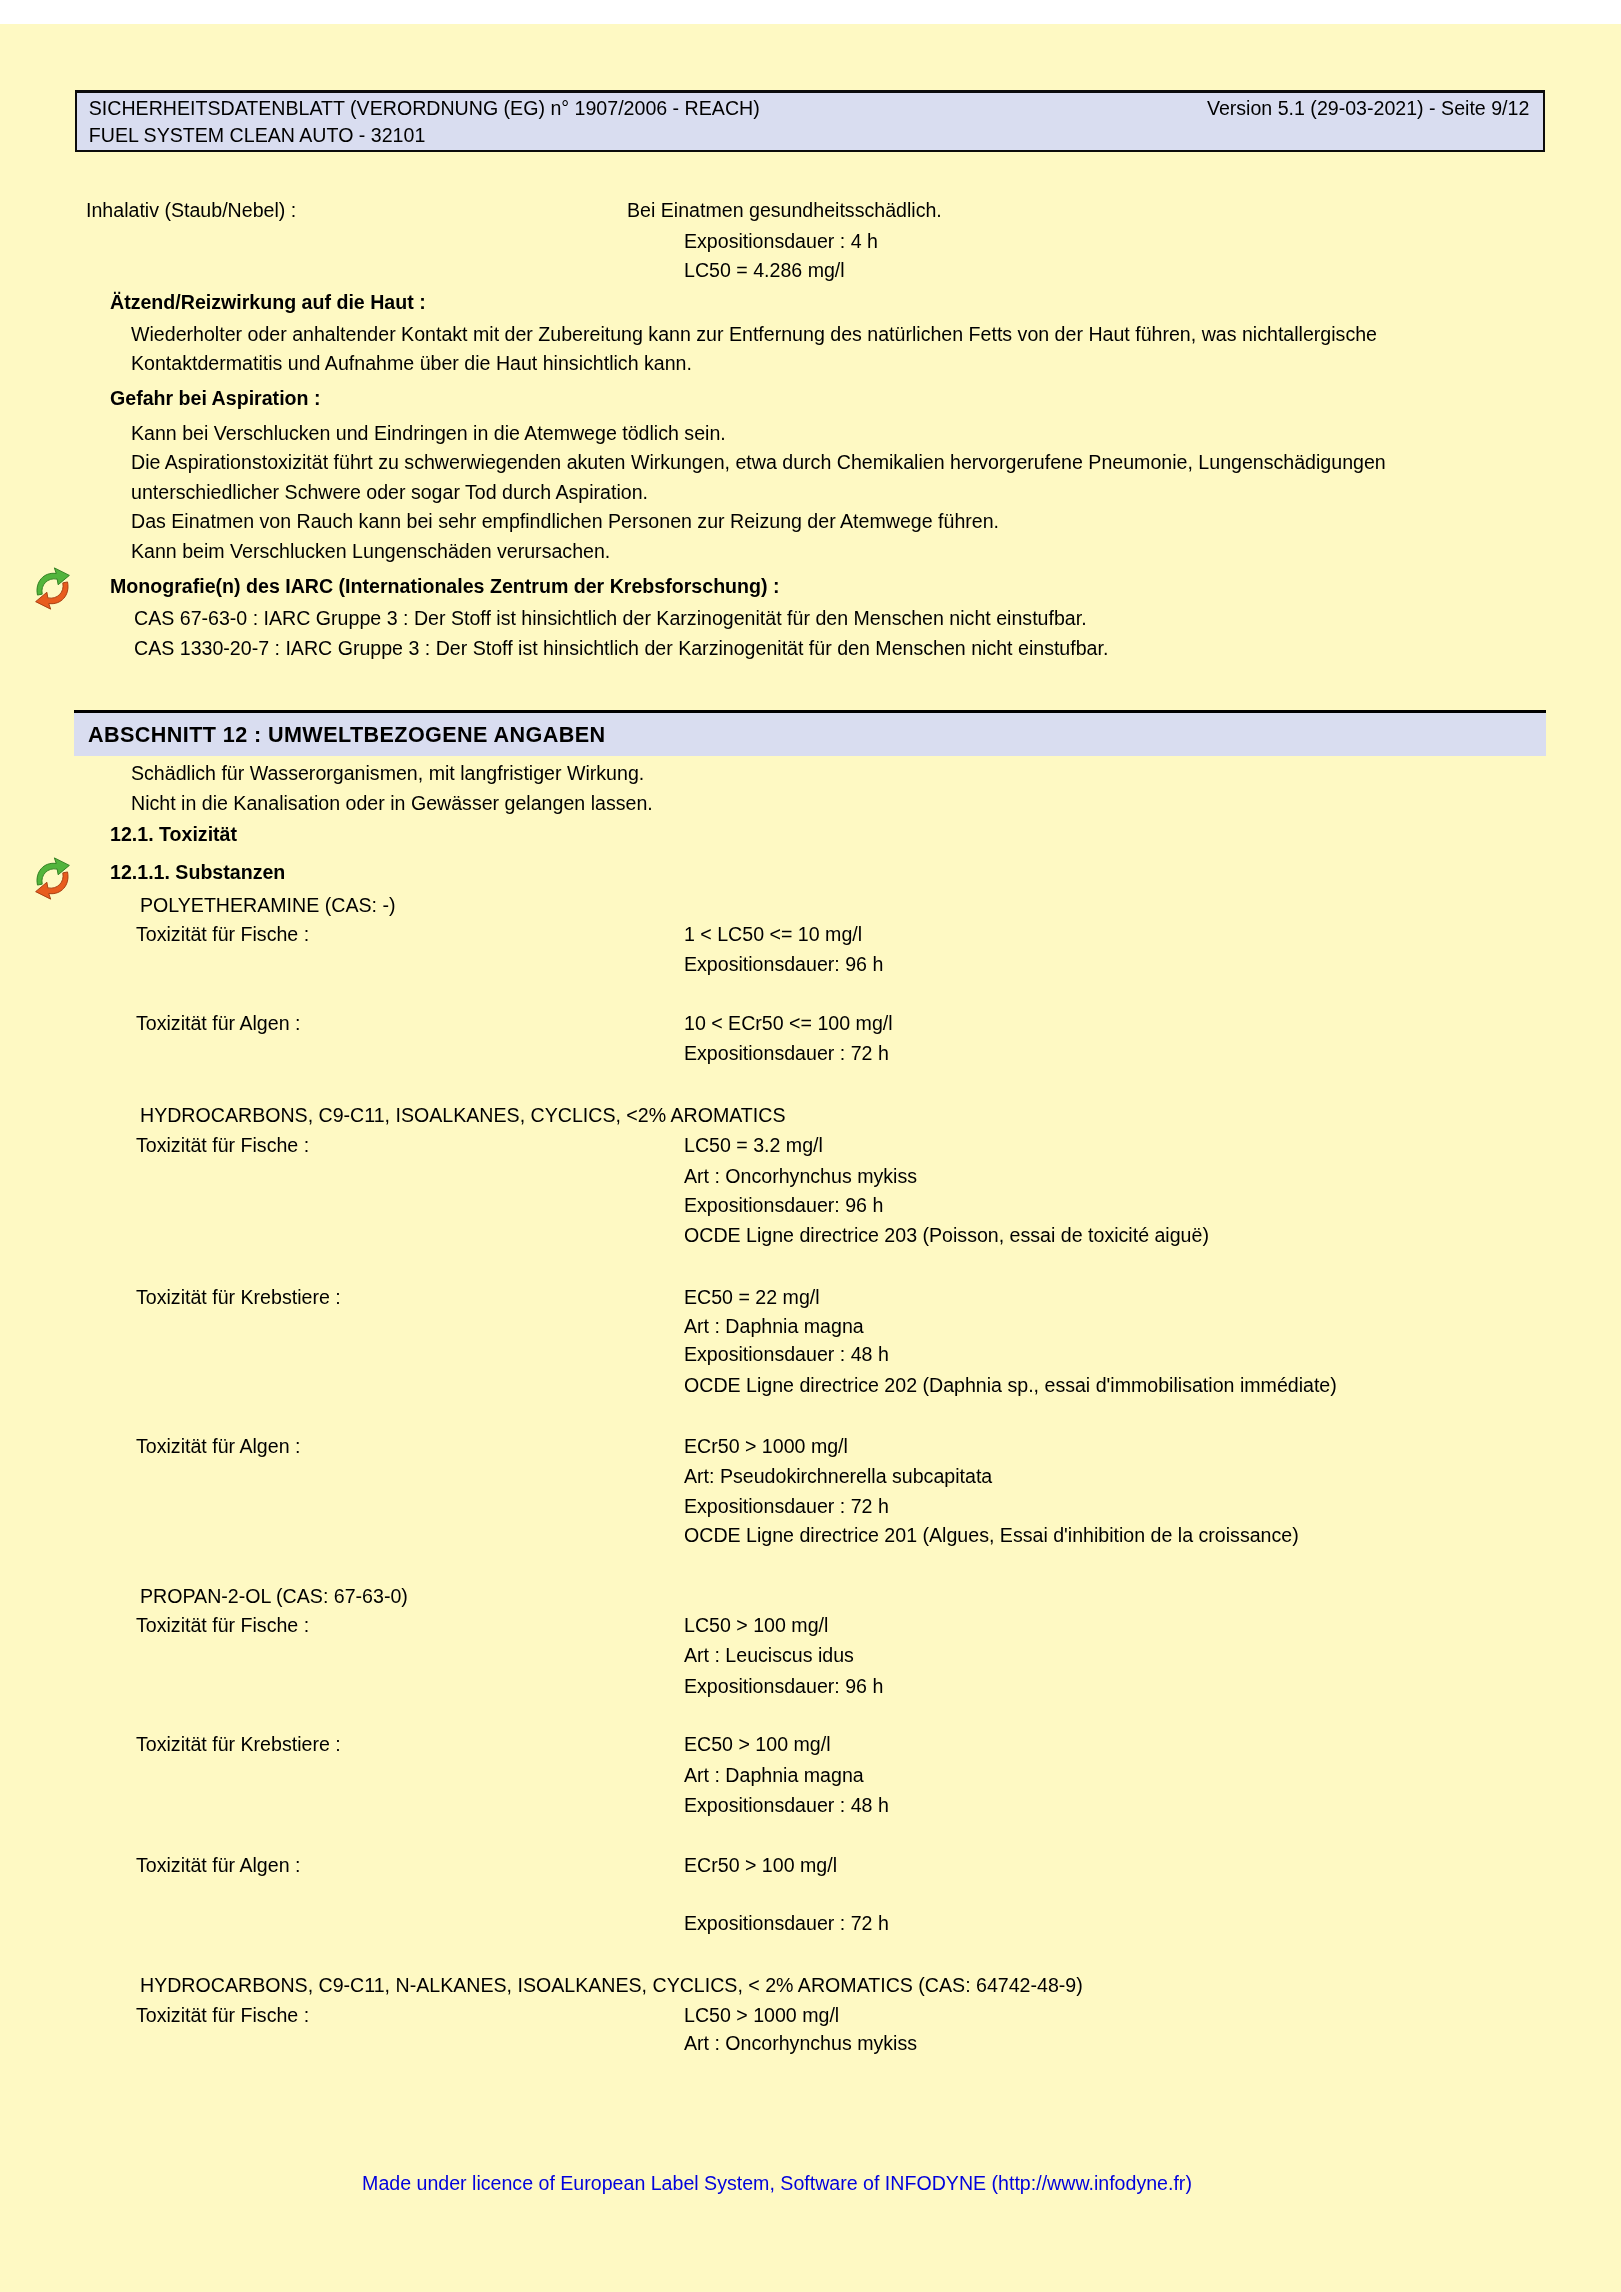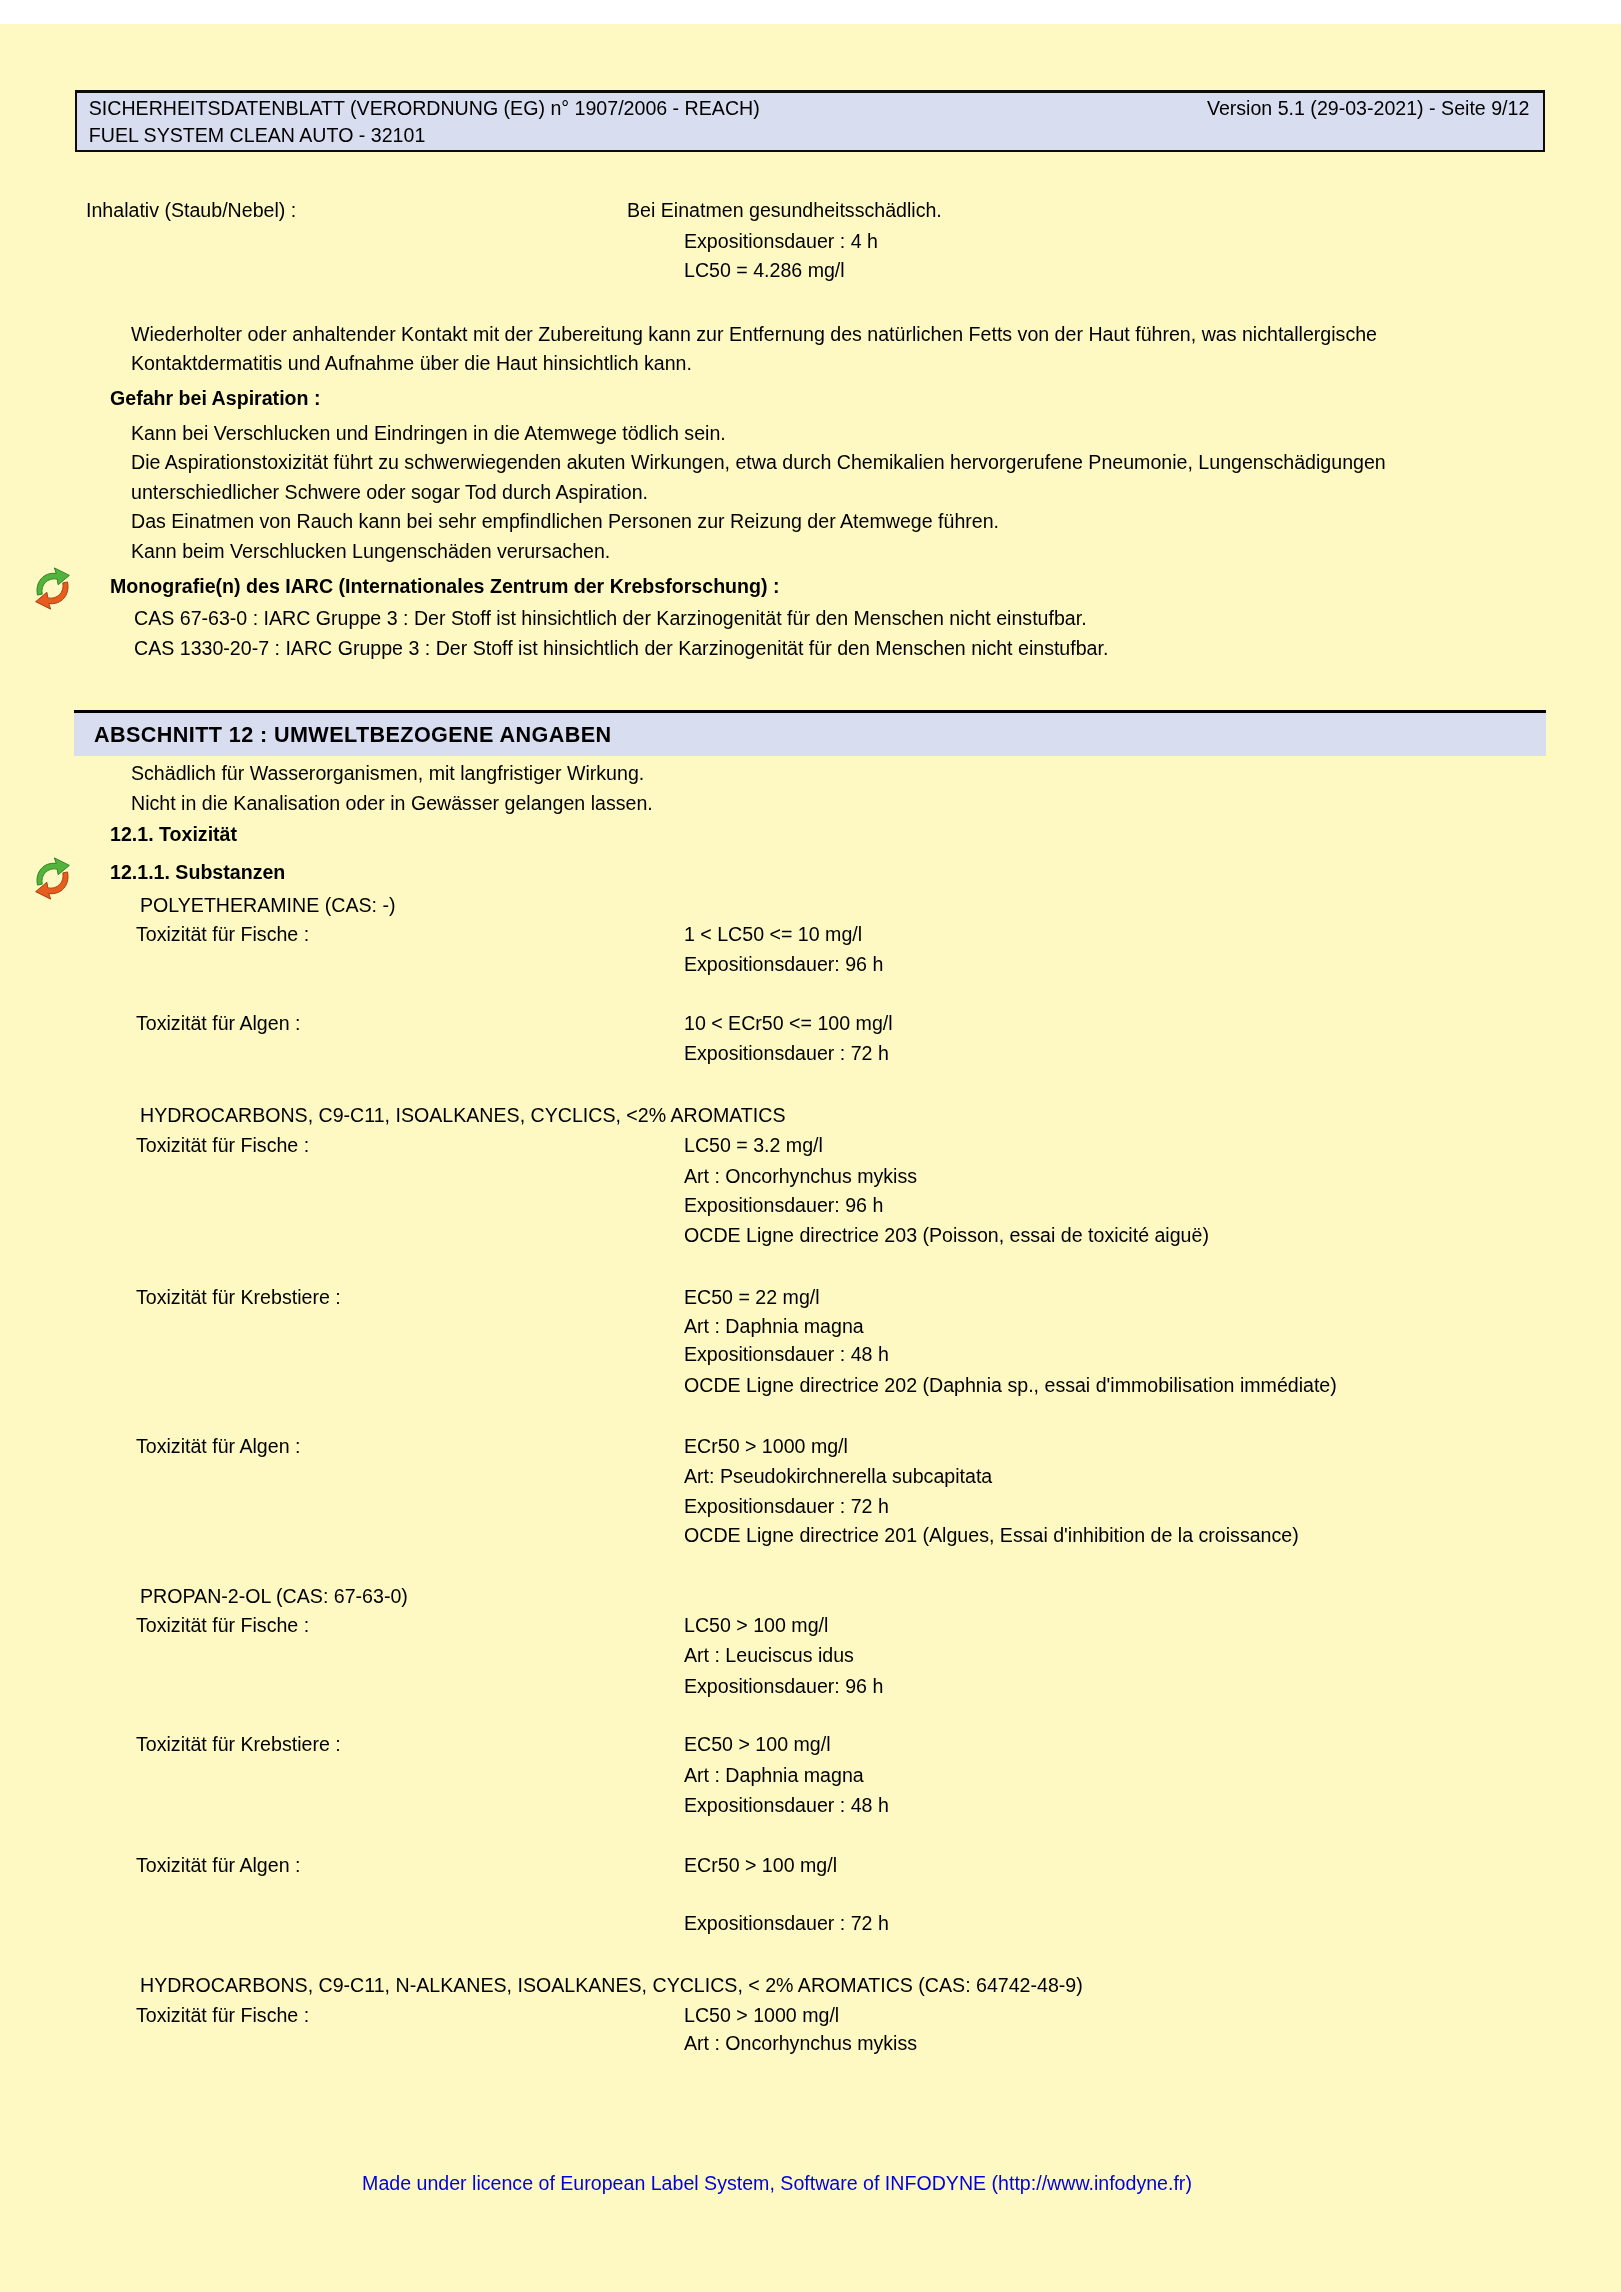--- a/index.html
+++ b/index.html
@@ -22,21 +22,21 @@
     position:absolute;left:75px;top:66px;width:1470px;height:62px;
     background:#d9ddf0;border:2px solid #0c0c0c;border-top-width:3.9px;
     box-sizing:border-box;padding:1px 13.7px 0 11.8px;
   }
   .hline{position:relative;height:27.4px;line-height:28px;white-space:nowrap;}
   .hver{position:absolute;right:0;top:0;}
   
   .rule{position:absolute;left:74px;top:686px;width:1472px;height:2.9px;background:#000;}
   .band{
     position:absolute;left:74px;top:689px;width:1472px;height:43px;
-    background:#d9ddf0;line-height:43px;padding-left:20px;box-sizing:border-box;
+    background:#d9ddf0;line-height:43px;padding-left:14px;box-sizing:border-box;
     font-weight:bold;font-size:21.6px;letter-spacing:0.4px;white-space:nowrap;
   }
   .icon{position:absolute;width:45px;height:45px;}
   .footer{
     position:absolute;top:2145px;left:0;width:1554px;height:29px;line-height:29px;
     text-align:center;color:#0101dd;font-size:19.6px;white-space:nowrap;
   }
 </style>
 </head>
 <body>
@@ -57,20 +57,23 @@
     <span class="labi">Inhalativ (Staub/Nebel) :</span>
     <span class="val1">Bei Einatmen gesundheitsschädlich.</span>
   </div>
   <div class="ln" style="top:203px">
       <span class="val">Expositionsdauer : 4 h</span>
     </div>
   <div class="ln" style="top:232px">
       <span class="val">LC50 = 4.286 mg/l</span>
     </div>
 
+  <div class="ln" style="top:264px">
+      <span class="h">Ätzend/Reizwirkung auf die Haut :</span>
+    </div>
   <div class="ln" style="top:296px">
       <span class="p">Wiederholter oder anhaltender Kontakt mit der Zubereitung kann zur Entfernung des natürlichen Fetts von der Haut führen, was nichtallergische</span>
     </div>
   <div class="ln" style="top:325px">
       <span class="p">Kontaktdermatitis und Aufnahme über die Haut hinsichtlich kann.</span>
     </div>
 
   <div class="ln" style="top:360px">
       <span class="h">Gefahr bei Aspiration :</span>
     </div>

